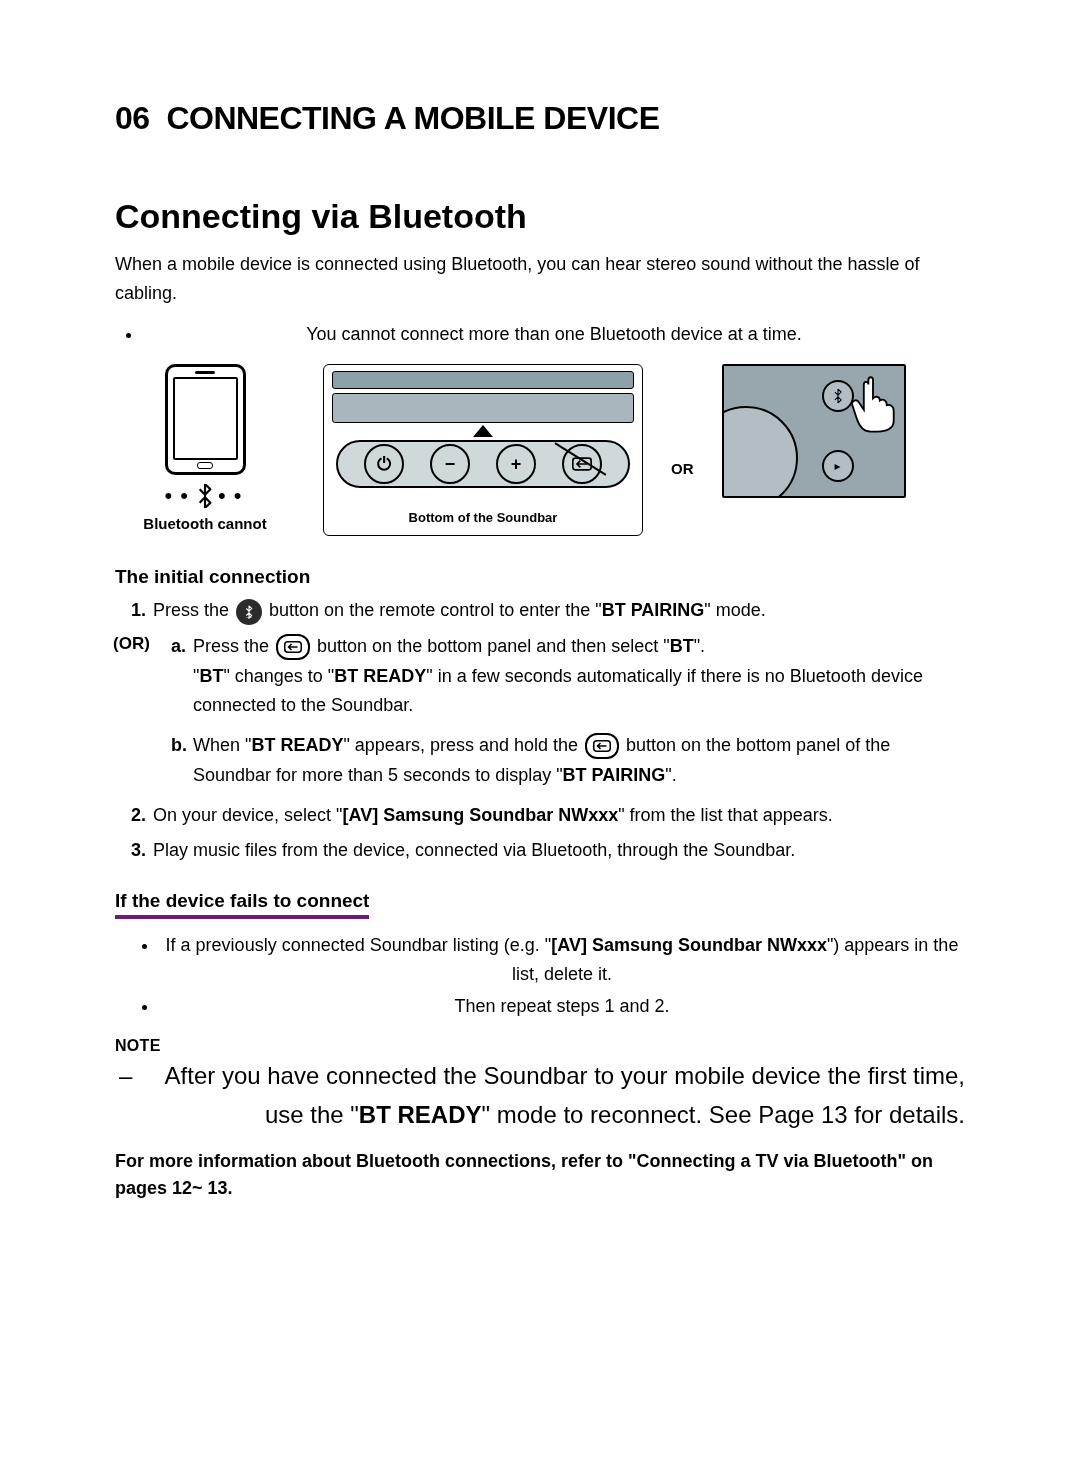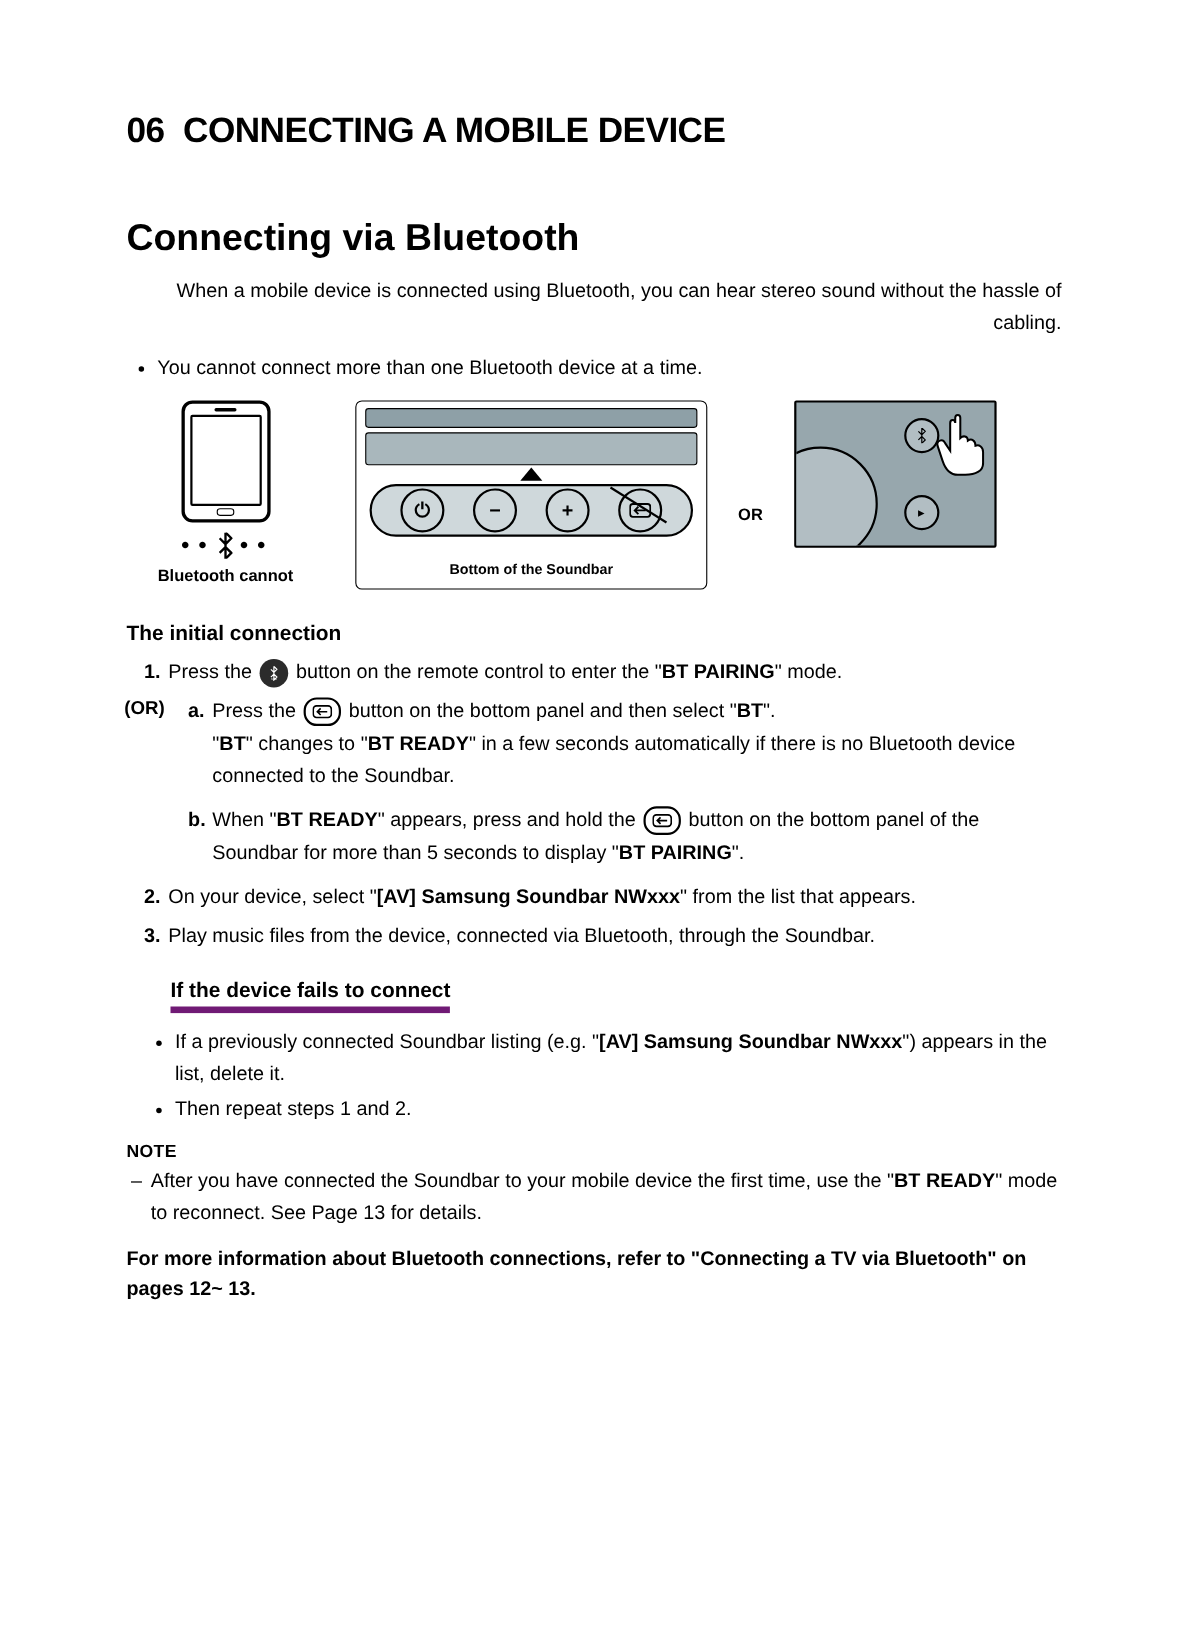--- a/index.html
+++ b/index.html
@@ -23,27 +23,27 @@
   }
   h2.subtitle {
     font-size: 34px;
     font-weight: 700;
     margin: 0 0 14px 0;
   }
   p.intro {
     font-size: 18px;
     line-height: 1.6;
     margin: 0 0 12px 0;
-    text-align: right;
   }
   ul.bullets {
     margin: 0 0 10px 0;
     padding-left: 28px;
     font-size: 18px;
     line-height: 1.6;
+    text-align: center;
   }
   ul.bullets > li {
     list-style-type: disc;
     margin: 4px 0;
   }
   
   .diagram-row {
     display: flex;
     align-items: flex-start;
     gap: 28px;
@@ -195,23 +195,22 @@
   .touch-box .hand svg { width: 100%; height: 100%; }
 
   
   h3.step-heading {
     font-size: 19px;
     font-weight: 700;
     margin: 18px 0 8px 0;
   }
   h3.step-heading.underlined {
     display: inline-block;
-    border-bottom: 6px solid #701a75;
+    border-bottom: 4px solid #701a75;
     padding-bottom: 3px;
-    margin-left: 40px;
   }
   ol.steps {
     counter-reset: stepn;
     list-style: none;
     padding: 0 0 0 16px;
     margin: 6px 0 0 0;
     font-size: 18px;
     line-height: 1.65;
   }
   ol.steps > li {
@@ -283,22 +282,23 @@
   .note-label {
     font-size: 16px;
     font-weight: 700;
     margin: 16px 0 2px 0;
     letter-spacing: 0.3px;
   }
   ul.dash-list {
     list-style: none;
     padding: 0;
     margin: 0;
-    font-size: 18px;
+    font-size: 24px;
     line-height: 1.6;
+    text-align: right;
   }
   ul.dash-list > li {
     position: relative;
     padding-left: 22px;
     margin: 2px 0;
   }
   ul.dash-list > li::before {
     content: "–";
     position: absolute;
     left: 4px;

